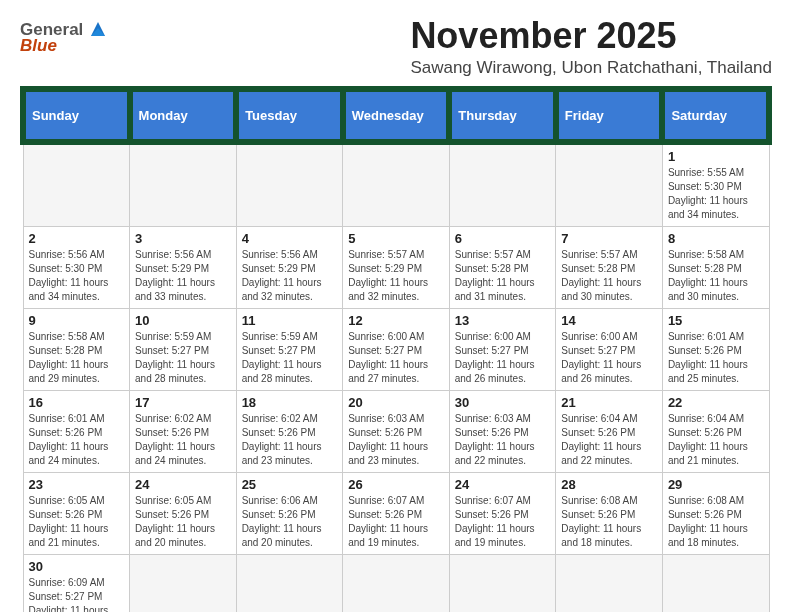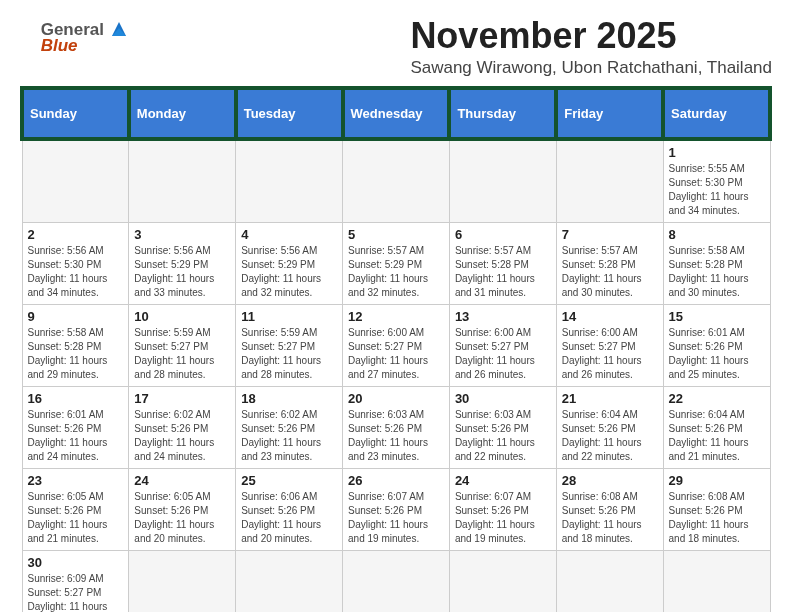--- a/index.html
+++ b/index.html
@@ -12,21 +12,21 @@
     }
     .header-area {
       display: flex;
       align-items: flex-start;
       justify-content: space-between;
       margin-bottom: 6px;
     }
     .logo-area {
       display: flex;
       flex-direction: column;
-      align-items: flex-end;
+      align-items: flex-start;
       padding-top: 4px;
     }
     .title-area {
       text-align: left;
       margin-left: 12px;
     }
     .month-title {
       font-size: 36px;
       font-weight: bold;
       color: #222;
@@ -41,21 +41,21 @@
       width: 100%;
       border-collapse: collapse;
       margin-top: 8px;
     }
     .calendar th {
       background: #3a7bd5;
       color: #fff;
       font-size: 13px;
       font-weight: bold;
       padding: 16px 6px;
-      border: 4px solid #14532d;
+      border: 6px solid #14532d;
       text-align: left;
     }
     .calendar td {
       border: 1px solid #ccc;
       vertical-align: top;
       padding: 4px 5px;
       font-size: 10.5px;
       color: #333;
       width: calc(100% / 7);
       min-height: 70px;

